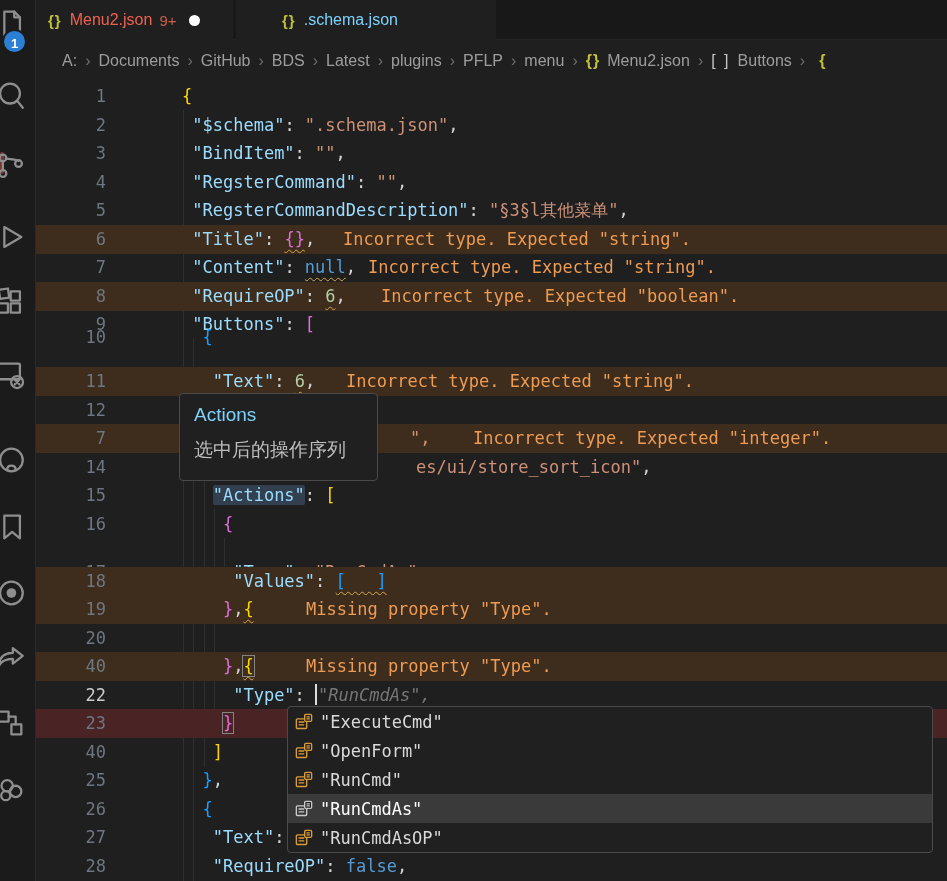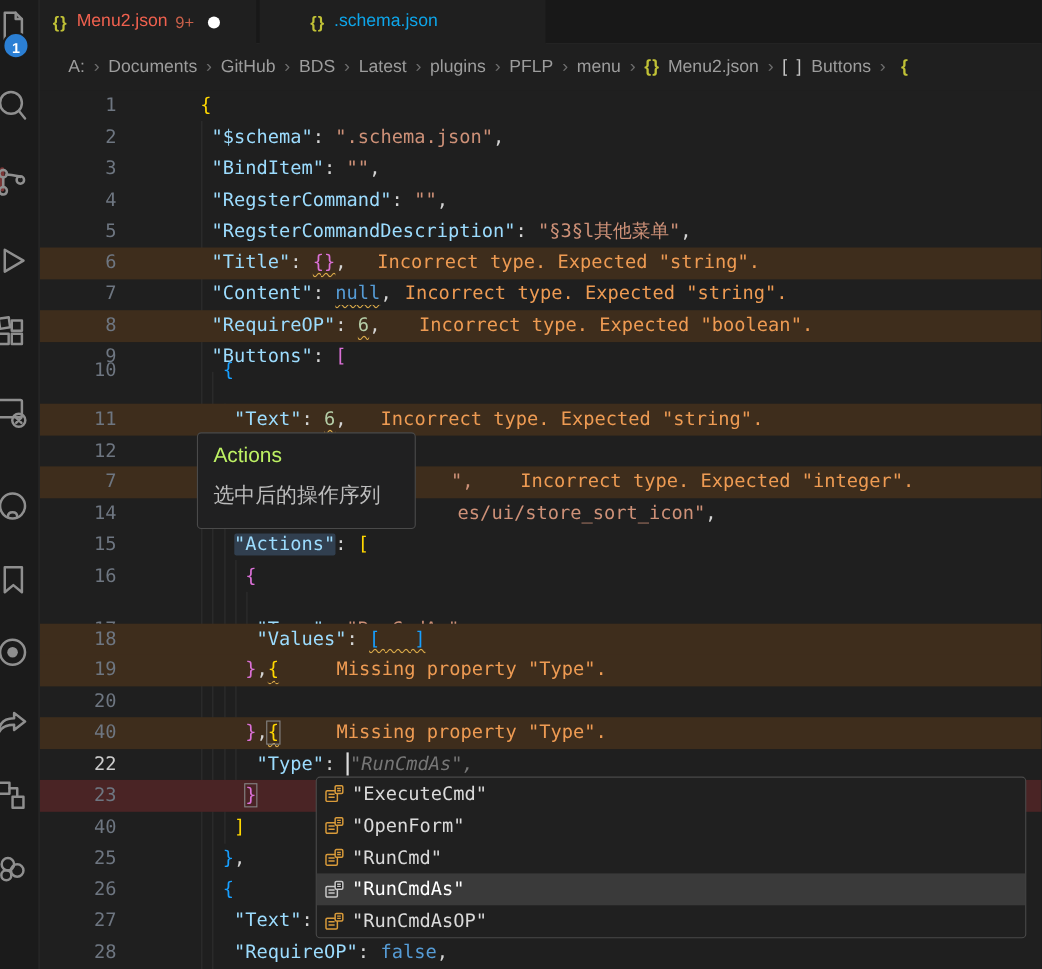--- a/index.html
+++ b/index.html
@@ -22,21 +22,21 @@
   #tabbar { position:absolute; left:36px; top:0; width:911px; height:40px; background:#181818;
     border-bottom:1px solid #232323; z-index:3; }
   .tab { position:absolute; top:0; height:40px; background:#1f1f1f; display:flex;
     align-items:center; font-size:16px; }
   #tab1 { left:0; width:197px; padding-left:12px; }
   #tab2 { left:200px; width:260px; padding-left:46px; color:#9f9f9f; }
   .tab .json-ic { color:#c0c136; font-weight:bold; font-size:15px; margin-right:8px; letter-spacing:1px; }
   #tab1 .tab-label { color:#f0614f; }
   #tab1 .tab-badge { color:#c9604a; margin-left:7px; font-size:15px; }
   .mod-dot { width:11px; height:11px; border-radius:50%; background:#ffffff; margin-left:12px; }
-  #tab2 .tab-label { color:#0ea5e9; }
+  #tab2 .tab-label { color:#7dd3fc; }
 
   
   #breadcrumb { position:absolute; left:36px; top:40px; width:911px; height:42px;
     display:flex; align-items:center; padding-left:26px; color:#9d9d9d; font-size:16px;
     background:#1f1f1f; white-space:nowrap; overflow:hidden; z-index:2; }
   .bc-item { cursor:default; }
   .bc-sep { color:#6e6e6e; margin:0 8px; font-size:16px; }
   .bc-json { color:#c0c136; font-weight:bold; margin-right:7px; letter-spacing:1px; }
   .bc-array { color:#c5c5c5; margin-right:7px; letter-spacing:2px; }
   #bc-cut { color:#c0c136; font-weight:bold; margin-left:6px; }
@@ -63,21 +63,21 @@
     text-decoration-thickness:1.3px; text-underline-offset:4px; }
   .f-bx { outline:1px solid #858585; outline-offset:0px; }
   .f-hl { background:rgba(84,122,170,.35); border-radius:2px; }
   .cursor { display:inline-block; width:2px; height:21px; background:#dcdcdc;
     vertical-align:text-bottom; margin-right:1px; }
 
   
   #hover { position:absolute; left:179px; top:393px; width:199px; height:88px;
     background:#202021; border:1px solid #4a4a4a; border-radius:4px; z-index:6;
     padding:7px 14px; }
-  #hover .hv-title { color:#bef264; font-size:19px; margin-top:3px; }
+  #hover .hv-title { color:#7dd3fc; font-size:19px; margin-top:3px; }
   #hover .hv-desc  { color:#bdbdbd; font-size:19px; margin-top:11px; }
 
   
   #suggest { position:absolute; left:287px; top:706px; width:646px; height:147px;
     background:#202020; border:1px solid #4a4a4a; border-radius:4px; z-index:7; overflow:hidden; }
   .sg-row { position:relative; height:29px; display:flex; align-items:center; padding-left:7px;
     font-family:"DejaVu Sans Mono", monospace; font-size:17px; color:#dadada; }
   .sg-row.sel { background:#3a3a3a; color:#ffffff; }
   .sg-icon { display:inline-flex; width:18px; height:18px; margin-right:7px; }
 </style>

